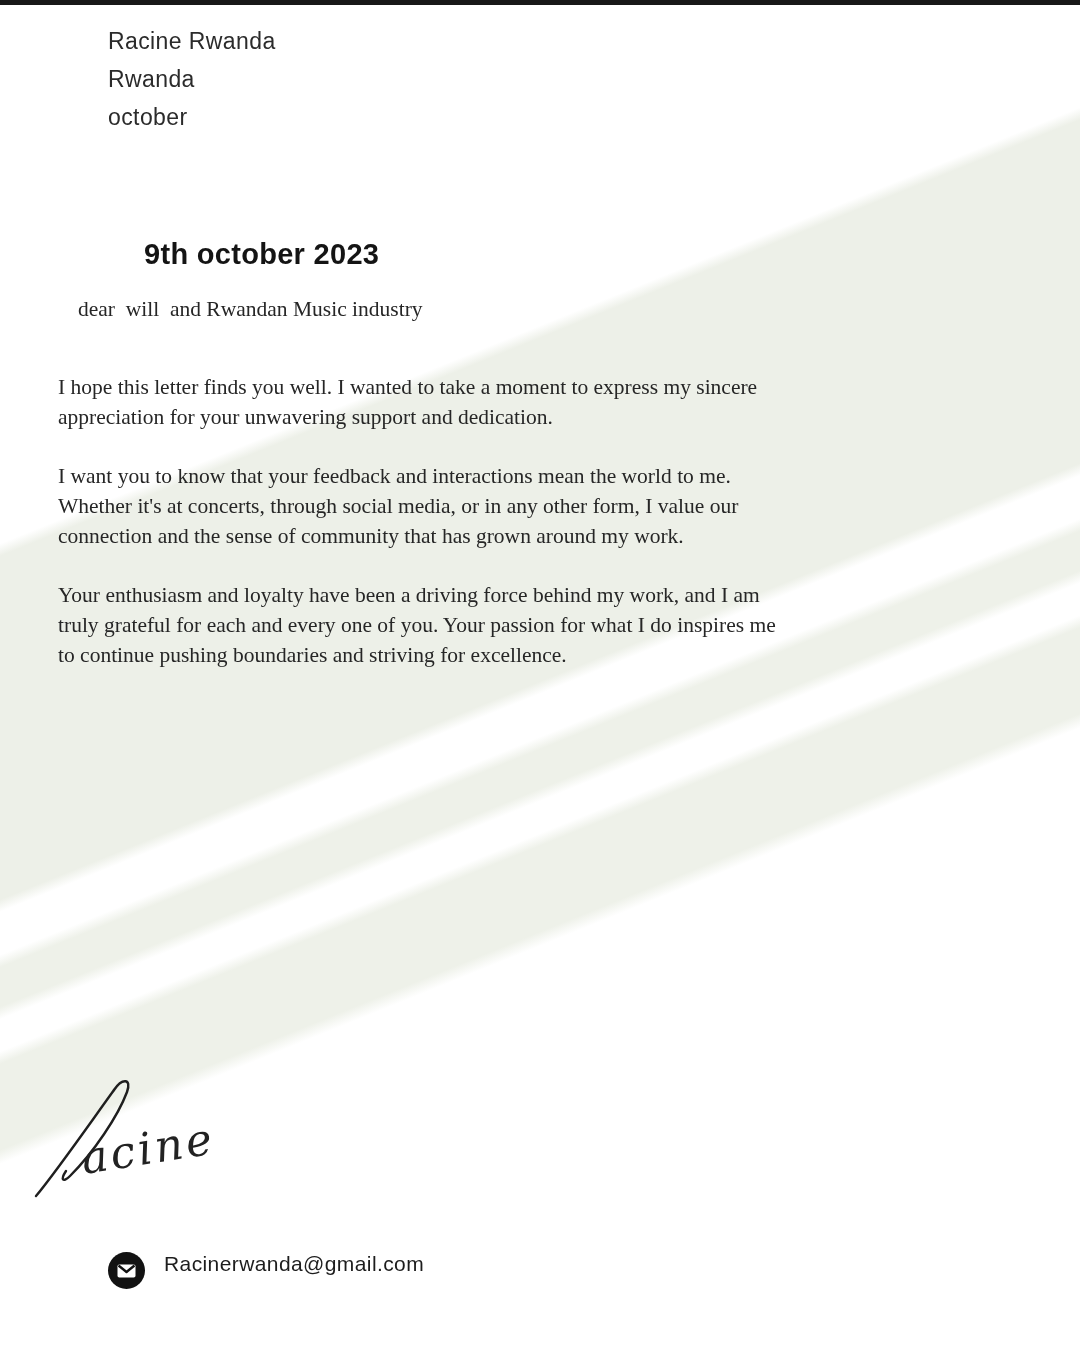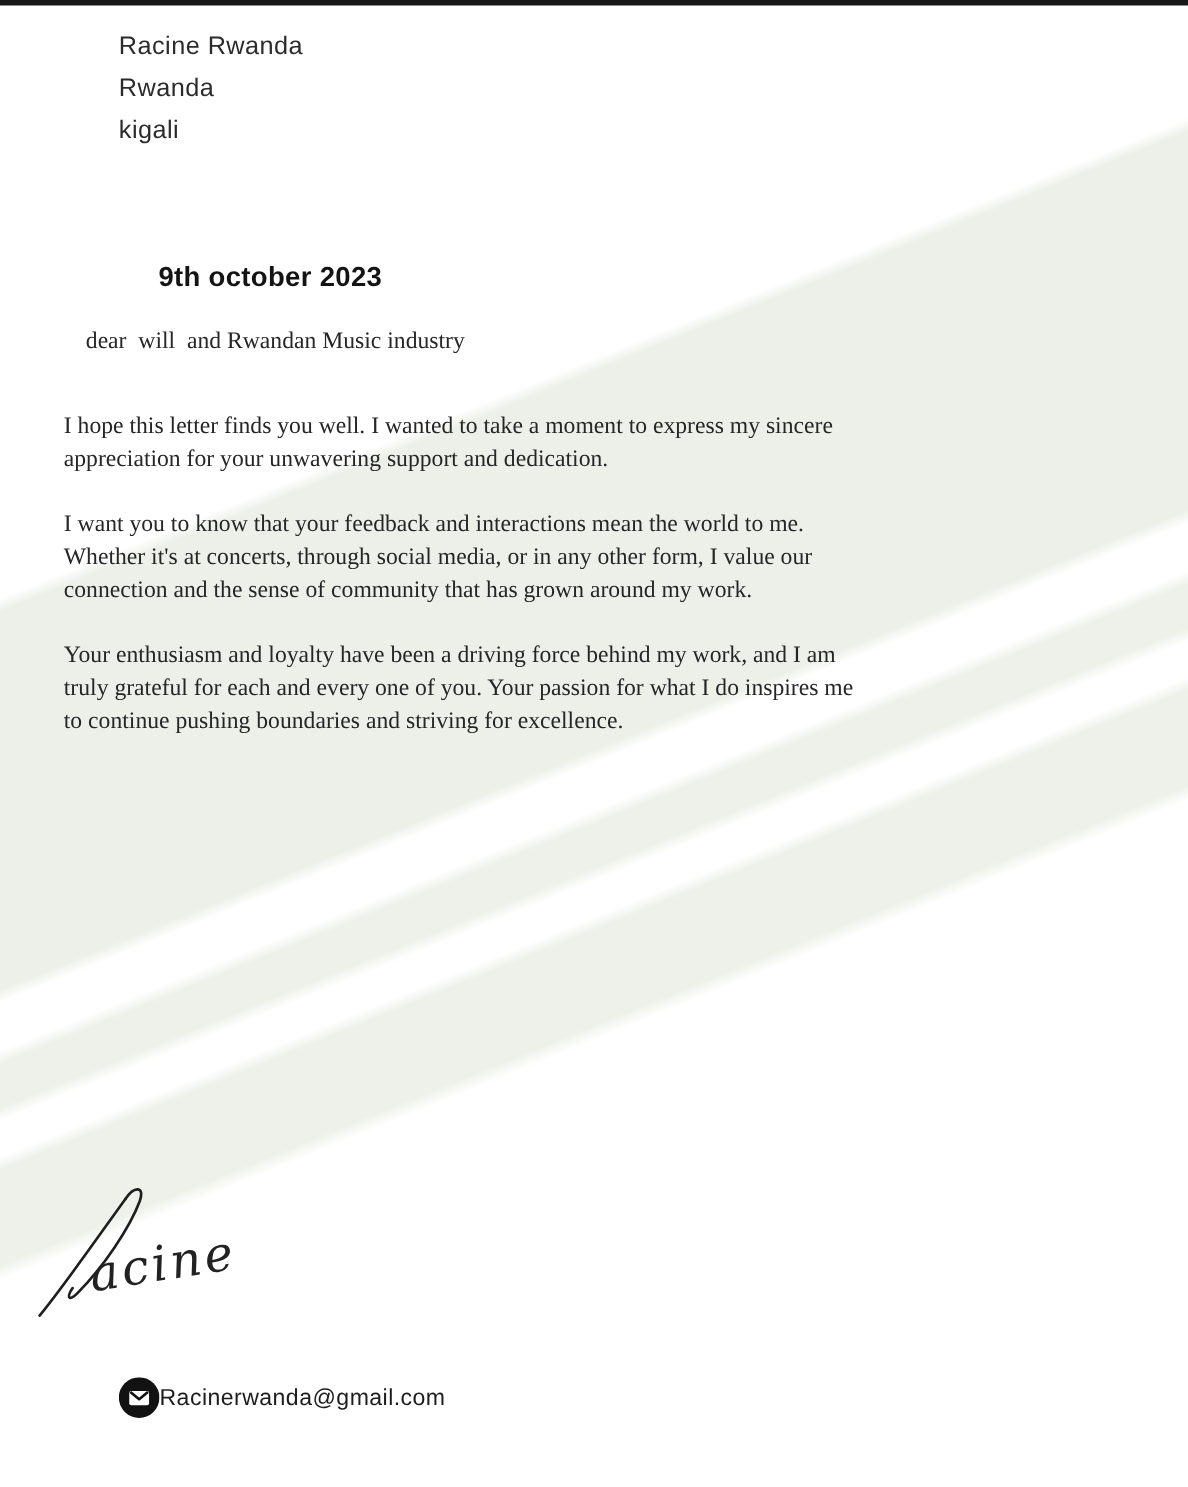--- a/index.html
+++ b/index.html
@@ -37,21 +37,21 @@
     line-height: 38px;
     letter-spacing: 0.4px;
     color: #2b2b2b;
   }
 
   .date {
     position: absolute;
     left: 144px; top: 238px;
     font-family: "Liberation Sans", sans-serif;
     font-weight: 700;
-    font-size: 25px;
+    font-size: 29px;
     letter-spacing: 0.3px;
     color: #141414;
   }
 
   .greeting {
     position: absolute;
     left: 78px; top: 297px;
     font-size: 21.5px;
     white-space: pre-wrap;
     color: #262626;
@@ -73,41 +73,42 @@
   .signature {
     position: absolute;
     left: 26px; top: 1068px;
     width: 250px; height: 135px;
   }
 
   .footer {
     position: absolute;
     left: 108px; top: 1252px;
     display: flex;
-    align-items: center;
+    align-items: flex-start;
+    gap: 19px;
   }
   .email-badge { width: 37px; height: 37px; display: block; }
   .footer-email {
     font-family: "Liberation Sans", sans-serif;
     font-size: 21px;
     letter-spacing: 0.4px;
     color: #1d1d1d;
   }
 </style>
 </head>
 <body>
 
 <div class="letter">
 
   <div class="topbar"></div>
 
   <div class="sender">
     <div>Racine Rwanda</div>
     <div>Rwanda</div>
-    <div>kigali</div>
+    <div>october</div>
   </div>
 
   <div class="date">9th october 2023</div>
 
   <div class="greeting">dear  will  and Rwandan Music industry</div>
 
   <div class="body-text">
     <p>I hope this letter finds you well. I wanted to take a moment to express my sincere
 appreciation for your unwavering support and dedication.</p>
     <p>I want you to know that your feedback and interactions mean the world to me.

